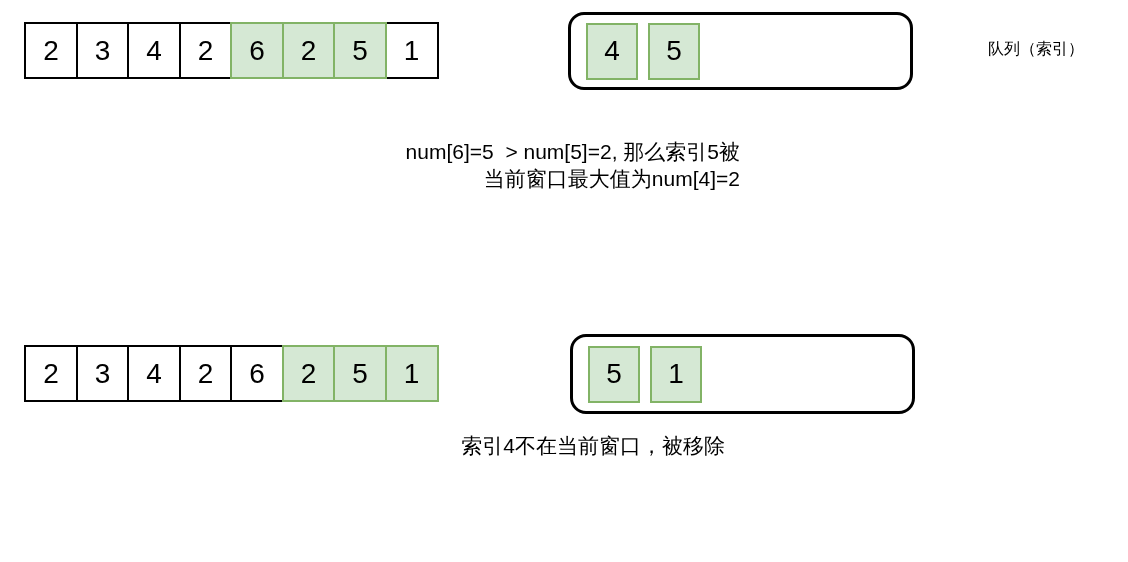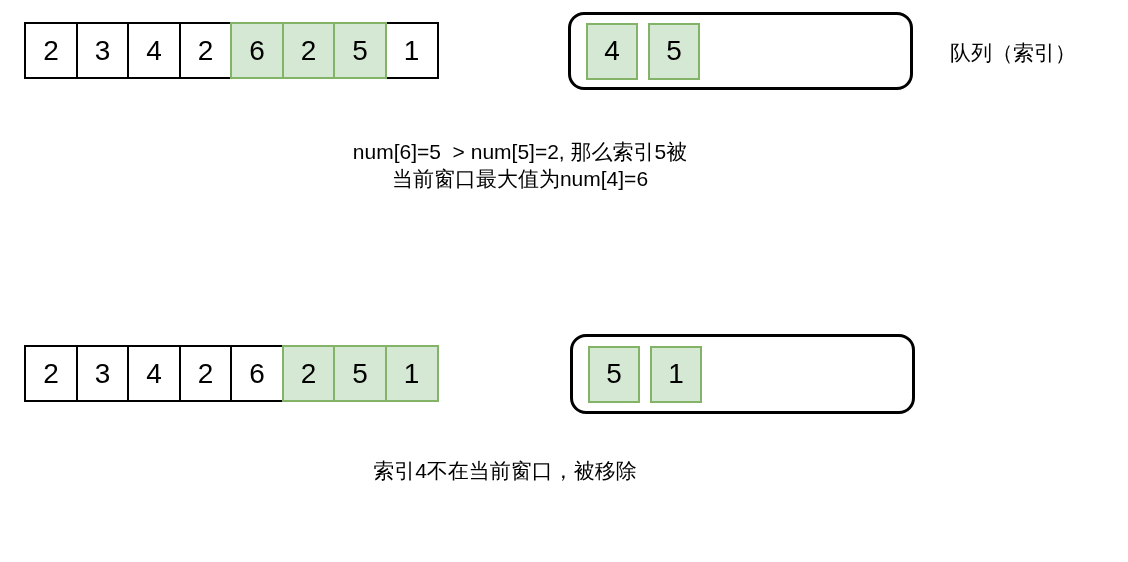--- a/index.html
+++ b/index.html
@@ -56,28 +56,28 @@
     height: 57px;
     border: 2.5px solid var(--highlight-stroke);
     background: var(--highlight-fill);
     display: flex;
     align-items: center;
     justify-content: center;
     font-size: 28px;
   }
   .queue-label {
     position: absolute;
-    left: 950px;
+    left: 988px;
     top: 39px;
-    font-size: 21px;
+    font-size: 16px;
     white-space: nowrap;
   }
   .caption {
     position: absolute;
-    text-align: center;
+    text-align: right;
     font-size: 21px;
     line-height: 27px;
   }
   .caption-line { white-space: pre-wrap; }
 </style>
 </head>
 <body>
 
 <div class="canvas">
 
@@ -94,36 +94,36 @@
 
   <div class="queue" style="left:568px; top:12px; width:345px; height:78px;">
     <div class="qcell">4</div>
     <div class="qcell">5</div>
   </div>
 
   <div class="queue-label">队列（索引）</div>
 
   <div class="caption" style="left:300px; top:138px; width:440px;">
     <div class="caption-line">num[6]=5  &gt; num[5]=2, 那么索引5被</div>
-    <div class="caption-line">当前窗口最大值为num[4]=6</div>
+    <div class="caption-line">当前窗口最大值为num[4]=2</div>
   </div>
 
   <div class="array" style="left:24px; top:345px;">
     <div class="cell">2</div>
     <div class="cell">3</div>
     <div class="cell">4</div>
     <div class="cell">2</div>
     <div class="cell">6</div>
     <div class="cell hl">2</div>
     <div class="cell hl">5</div>
     <div class="cell hl">1</div>
   </div>
 
   <div class="queue" style="left:570px; top:334px; width:345px; height:80px;">
     <div class="qcell">5</div>
     <div class="qcell">1</div>
   </div>
 
-  <div class="caption" style="left:285px; top:457px; width:440px;">
+  <div class="caption" style="left:285px; top:432px; width:440px;">
     <div class="caption-line">索引4不在当前窗口，被移除</div>
   </div>
 
 </div>
 
 </body></html>

